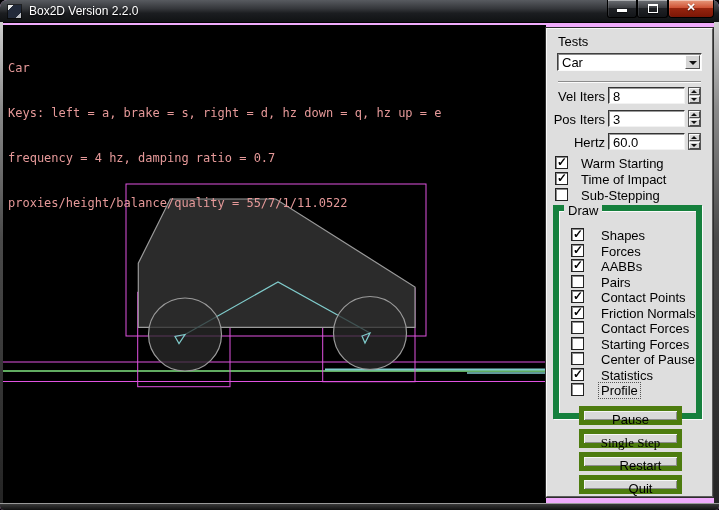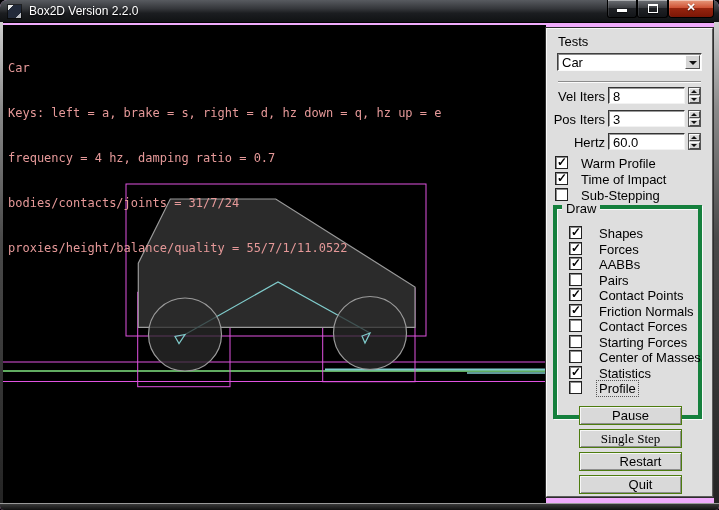--- a/index.html
+++ b/index.html
@@ -82,29 +82,29 @@
   .check-row{position:absolute;height:14px;}
   .cb{position:absolute;left:0;top:0;width:13px;height:13px;background:#fff;
     border:1px solid #222;box-sizing:border-box;box-shadow:inset 1px 1px 0 #8a8a8a;}
   .cb.checked::after{content:"✓";position:absolute;left:1px;top:-2px;font-size:12px;
     font-weight:bold;color:#000;}
   .cb-label{position:absolute;left:26px;top:0;white-space:nowrap;}
   .group-box .cb-label{left:18px;}
   .cb-label.focus-dotted{outline:1px dotted #555;padding:0 2px;left:24px;}
 
   .group-box{position:absolute;left:6px;top:176px;width:149px;height:214px;
-    border:4px solid #15803d;box-shadow:1px 1px 0 #fbfbfb, inset 1px 1px 0 #fbfbfb;
+    border:6px solid #15803d;box-shadow:1px 1px 0 #fbfbfb, inset 1px 1px 0 #fbfbfb;
     box-sizing:border-box;}
   .group-title{position:absolute;left:5px;top:-8px;background:#dedede;padding:0 4px;}
   .group-box .check-row{left:12px;}
   .group-box .cb-label{left:30px;}
   .group-box .cb-label.focus-dotted{left:28px;}
 
   .btn{position:absolute;left:32px;width:103px;height:19px;background:#d9d9d9;
-    border:1px solid #4d7c0f;box-sizing:border-box;text-align:center;
+    border:5px solid #4d7c0f;box-sizing:border-box;text-align:center;
     box-shadow:inset 1px 1px 0 #f6f6f6, inset -1px -1px 0 #8e8e8e;
     font-size:13px;line-height:17px;color:#000;}
 </style>
 </head>
 <body>
 
 <div class="window">
 
   <div class="titlebar">
     <div class="app-icon"></div>
@@ -149,21 +149,20 @@
       <circle cx="182" cy="309.5" r="36.5" fill="#2b2b2b" fill-opacity="0.75" stroke="#9a9a9a" stroke-width="1.2"></circle>
       <circle cx="367" cy="308" r="36.5" fill="#2b2b2b" fill-opacity="0.75" stroke="#9a9a9a" stroke-width="1.2"></circle>
 
       <path d="M182,309.5 l-10,2 l4,7 z" fill="none" stroke="#80cccc" stroke-width="1.2"></path>
       <path d="M367,308 l-8,3 l3,7 z" fill="none" stroke="#80cccc" stroke-width="1.2"></path>
     </svg>
     <div class="canvas-text">
       <div>Car</div>
       <div>Keys: left = a, brake = s, right = d, hz down = q, hz up = e</div>
       <div>frequency = 4 hz, damping ratio = 0.7</div>
-      <div>bodies/contacts/joints = 31/7/24</div>
       <div>proxies/height/balance/quality = 55/7/1/11.0522</div>
     </div>
   </div>
 
   <div class="panel">
 
     <div class="panel-label" style="left:11px;top:5px;text-align:center;">Tests</div>
 
     <div class="dropdown">
       <div class="dropdown-value">Car</div>
@@ -212,21 +211,21 @@
             <div class="tri-up"></div>
           </div>
         <div class="spin-dn">
             <div class="tri-dn"></div>
           </div>
       </div>
     </div>
 
     <div class="check-row" style="left:8px;top:127px;">
       <div class="cb checked"></div>
-      <div class="cb-label">Warm Profile</div>
+      <div class="cb-label">Warm Starting</div>
     </div>
     <div class="check-row" style="left:8px;top:143px;">
       <div class="cb checked"></div>
       <div class="cb-label">Time of Impact</div>
     </div>
     <div class="check-row" style="left:8px;top:159px;">
       <div class="cb"></div>
       <div class="cb-label">Sub-Stepping</div>
     </div>
 
@@ -260,21 +259,21 @@
       <div class="check-row" style="top:110px;">
         <div class="cb"></div>
         <div class="cb-label">Contact Forces</div>
       </div>
       <div class="check-row" style="top:126px;">
         <div class="cb"></div>
         <div class="cb-label">Starting Forces</div>
       </div>
       <div class="check-row" style="top:141px;">
         <div class="cb"></div>
-        <div class="cb-label">Center of Masses</div>
+        <div class="cb-label">Center of Pause</div>
       </div>
       <div class="check-row" style="top:157px;">
         <div class="cb checked"></div>
         <div class="cb-label">Statistics</div>
       </div>
       <div class="check-row" style="top:172px;">
         <div class="cb"></div>
         <div class="cb-label focus-dotted">Profile</div>
       </div>
     </div>

